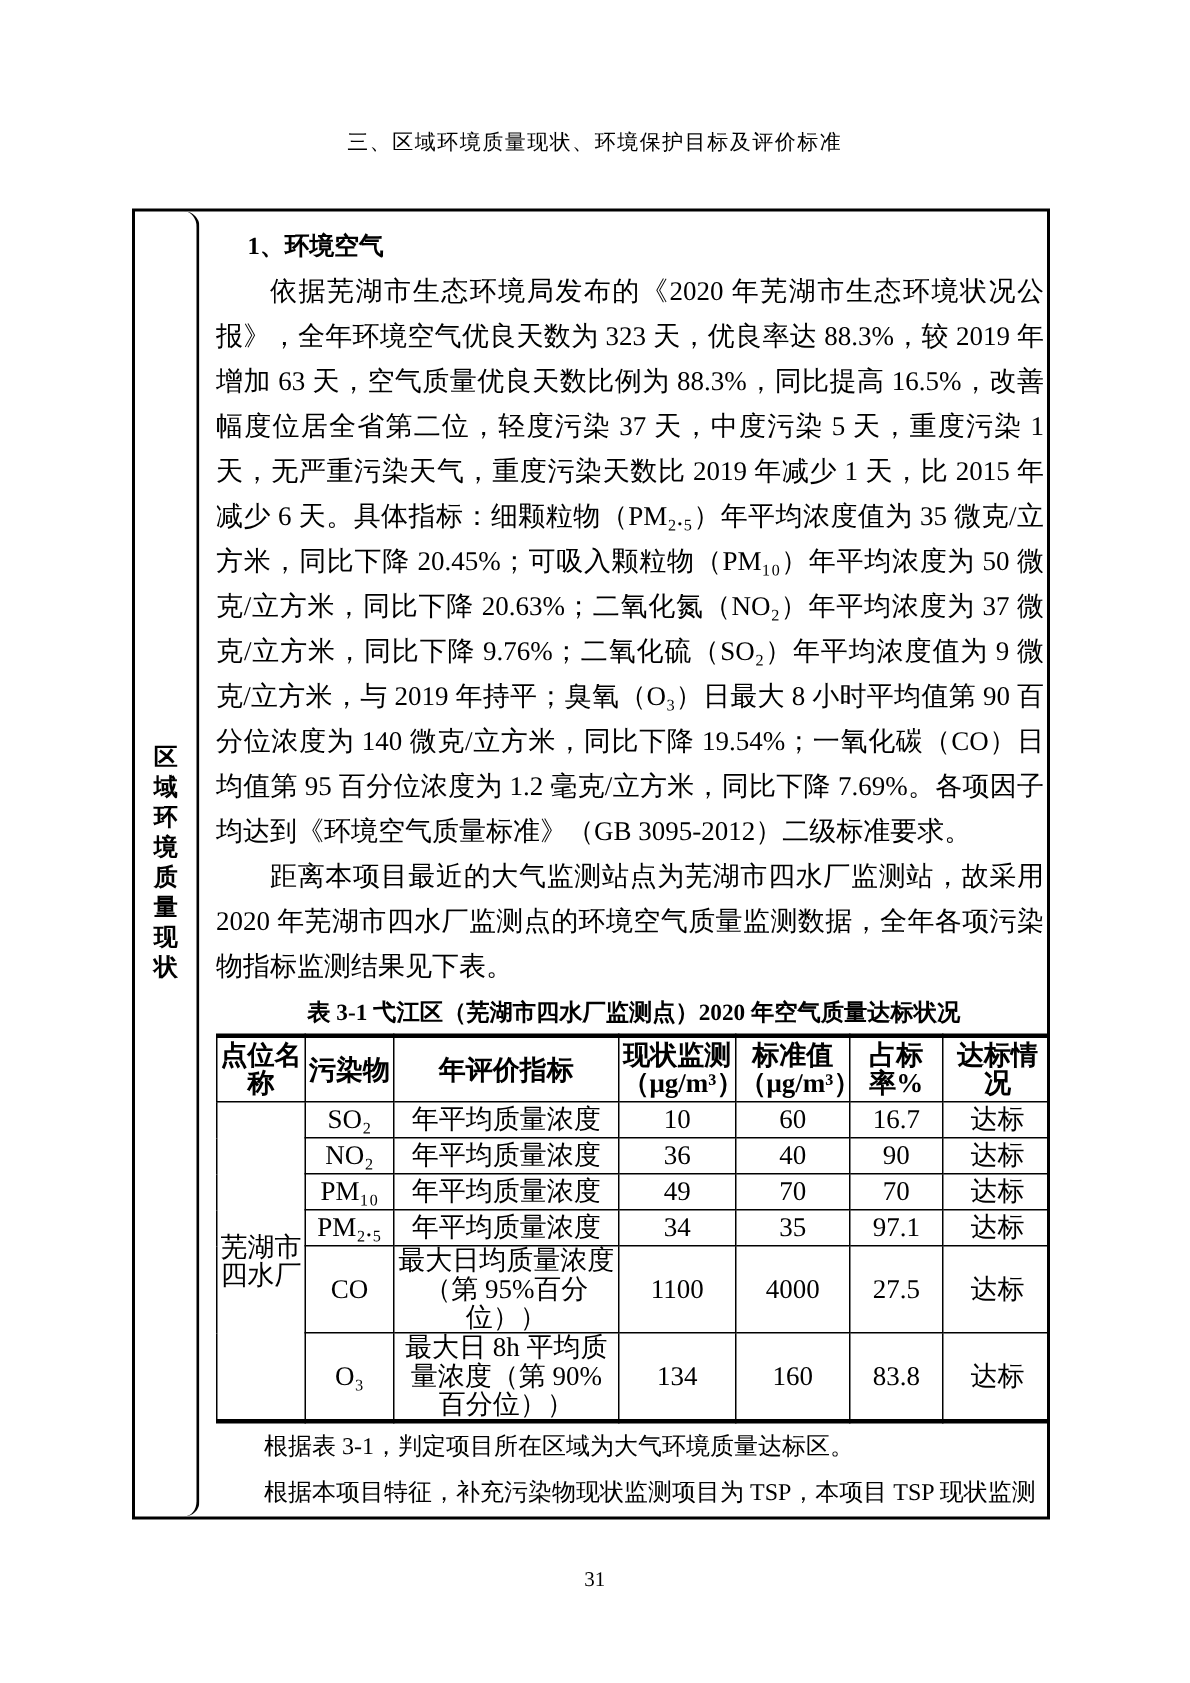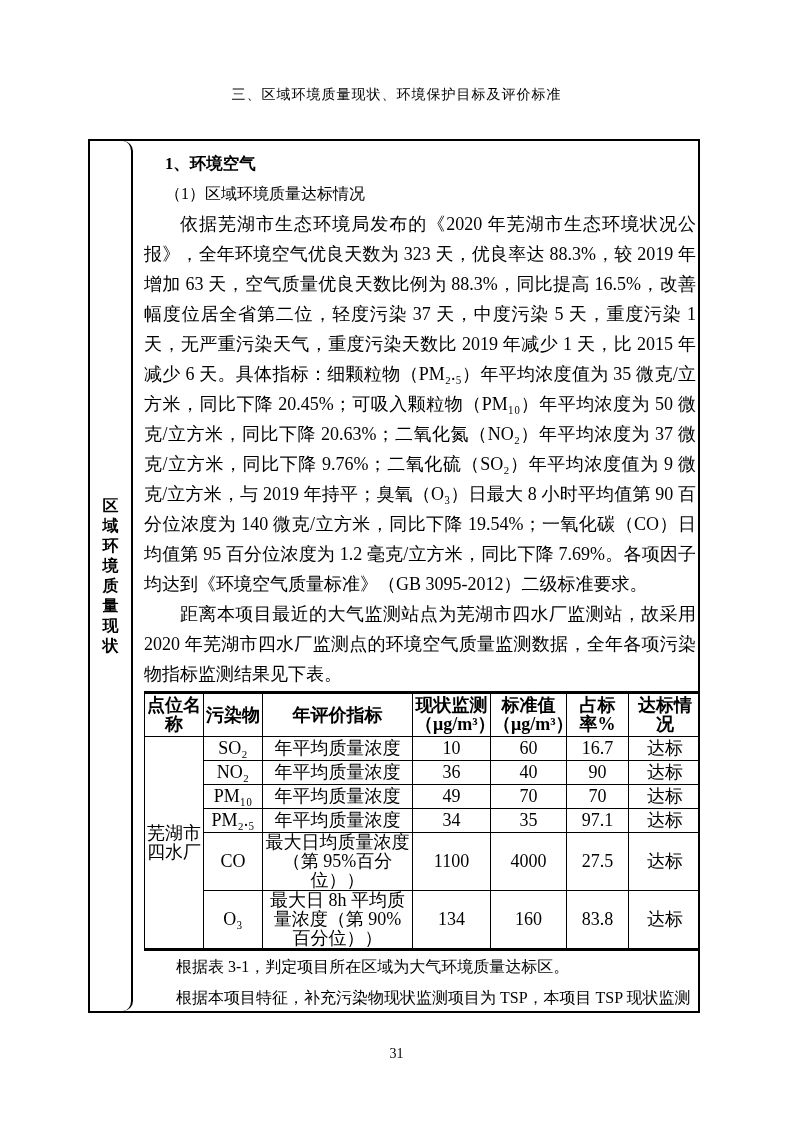--- a/index.html
+++ b/index.html
@@ -56,25 +56,25 @@
 
 <div class="doc-title">三、区域环境质量现状、环境保护目标及评价标准</div>
 
 <div class="frame">
   <div class="sidebar">
     <div class="sidebar-label">区域环境质量现状</div>
   </div>
   <div class="main">
 
     <div class="sec-heading">1、环境空气</div>
-    <div class="sub-heading">（1）区域环境质量达标情况</div>
 
     <p class="para">依据芜湖市生态环境局发布的《2020 年芜湖市生态环境状况公报》，全年环境空气优良天数为 323 天，优良率达 88.3%，较 2019 年增加 63 天，空气质量优良天数比例为 88.3%，同比提高 16.5%，改善幅度位居全省第二位，轻度污染 37 天，中度污染 5 天，重度污染 1 天，无严重污染天气，重度污染天数比 2019 年减少 1 天，比 2015 年减少 6 天。具体指标：细颗粒物（PM₂.₅）年平均浓度值为 35 微克/立方米，同比下降 20.45%；可吸入颗粒物（PM₁₀）年平均浓度为 50 微克/立方米，同比下降 20.63%；二氧化氮（NO₂）年平均浓度为 37 微克/立方米，同比下降 9.76%；二氧化硫（SO₂）年平均浓度值为 9 微克/立方米，与 2019 年持平；臭氧（O₃）日最大 8 小时平均值第 90 百分位浓度为 140 微克/立方米，同比下降 19.54%；一氧化碳（CO）日均值第 95 百分位浓度为 1.2 毫克/立方米，同比下降 7.69%。各项因子均达到《环境空气质量标准》（GB 3095-2012）二级标准要求。</p>
     <p class="para">距离本项目最近的大气监测站点为芜湖市四水厂监测站，故采用 2020 年芜湖市四水厂监测点的环境空气质量监测数据，全年各项污染物指标监测结果见下表。</p>
 
+    <div class="table-caption">表 3-1 弋江区（芜湖市四水厂监测点）2020 年空气质量达标状况</div>
 
     <table class="aq">
       <colgroup>
         <col style="width:59px">
           <col style="width:59px">
           <col style="width:150px">
         <col style="width:78px">
           <col style="width:76px">
           <col style="width:62px">
           <col style="width:73px">

